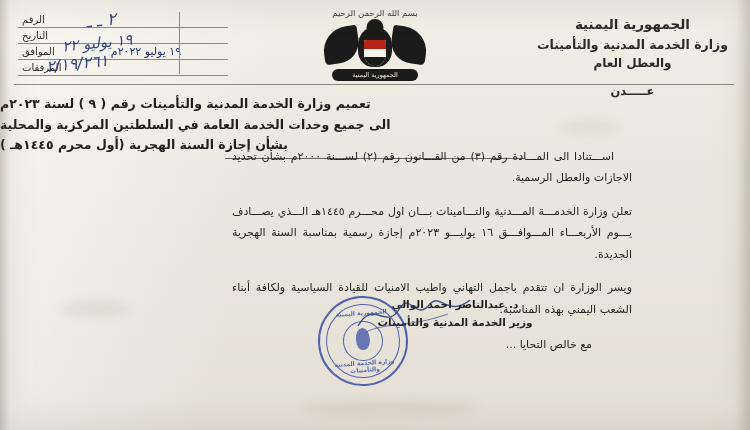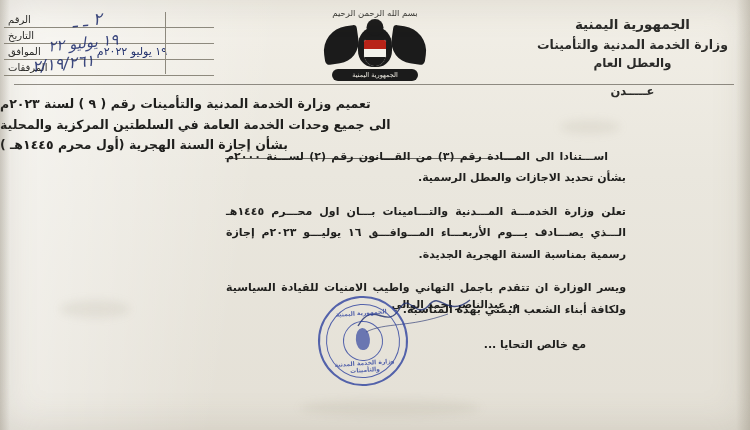--- a/index.html
+++ b/index.html
@@ -182,21 +182,21 @@
     font-size: 6.5px;
     line-height: 12px;
     text-align: center;
     letter-spacing: 0.2px;
   }
 
   
   .reg-box {
     position: absolute;
     top: 6px;
-    left: 4px;
+    left: 18px;
     width: 210px;
     height: 62px;
     direction: rtl;
     color: #2b2b29;
     font-size: 10.5px;
   }
   .reg-row {
     display: flex;
     align-items: center;
     height: 15px;
@@ -269,28 +269,27 @@
     height: 1px;
     background: #3a3a36;
     margin: 2px auto 0;
     opacity: 0.75;
   }
 
   
   .body-block {
     position: absolute;
     top: 146px;
-    right: 124px;
+    right: 118px;
     width: 400px;
     direction: rtl;
     text-align: justify;
     color: #1f1f1d;
     font-size: 11px;
     line-height: 1.95;
-    font-weight: bold;
   }
   .para {
     margin-bottom: 12px;
     text-align: justify;
   }
   .para.first-indent { text-indent: 18px; }
   .closing {
     margin-top: 14px;
     text-align: right;
     font-size: 11px;
@@ -454,20 +453,21 @@
 
   <div class="body-block">
     <div class="para first-indent">اســـتنادا الى المـــادة رقم (٣) من القـــانون رقم (٢) لســـنة ٢٠٠٠م بشأن تحديد الاجازات والعطل الرسمية.</div>
     <div class="para">تعلن وزارة الخدمـــة المـــدنية والتـــامينات بـــان اول محـــرم ١٤٤٥هـ الـــذي يصـــادف يـــوم الأربعـــاء المـــوافـــق ١٦ يوليـــو ٢٠٢٣م إجازة رسمية بمناسبة السنة الهجرية الجديدة.</div>
     <div class="para">ويسر الوزارة ان تتقدم باجمل التهاني واطيب الامنيات للقيادة السياسية ولكافة أبناء الشعب اليمني بهذه المناسبة.</div>
     <div class="closing">مع خالص التحايا ...</div>
   </div>
 
   <div class="sign-block">
     <div>د. عبدالناصر احمد الوالي</div>
+    <div>وزير الخدمة المدنية والتأمينات</div>
   </div>
 
   <svg class="sign-scribble" viewBox="0 0 130 44">
     <path d="M6,34 C22,6 34,40 48,16 C58,0 64,30 78,12 C88,0 96,26 118,8" fill="none" stroke="#1b2a6b" stroke-width="1.4" opacity="0.8"></path>
     <path d="M14,40 C34,30 56,36 96,22" fill="none" stroke="#1b2a6b" stroke-width="1" opacity="0.6"></path>
   </svg>
 
   <div class="stamp">
     <div class="stamp-inner"></div>
     <div class="stamp-top-text">الجمهورية اليمنية</div>

